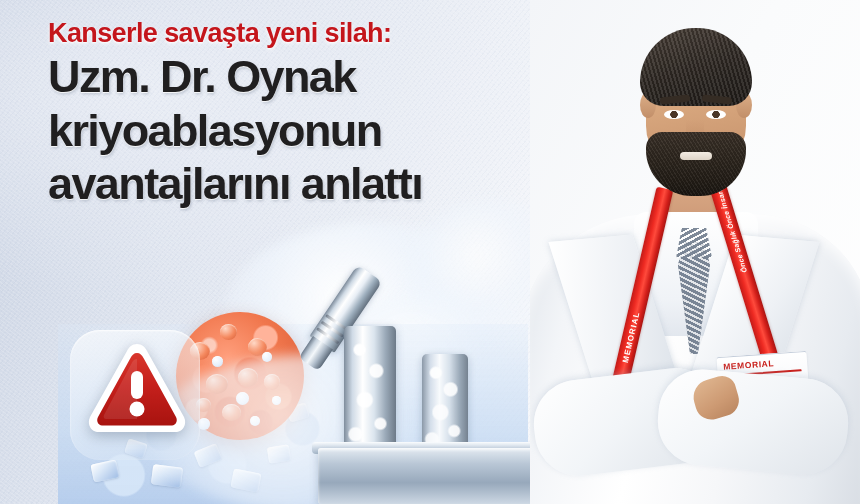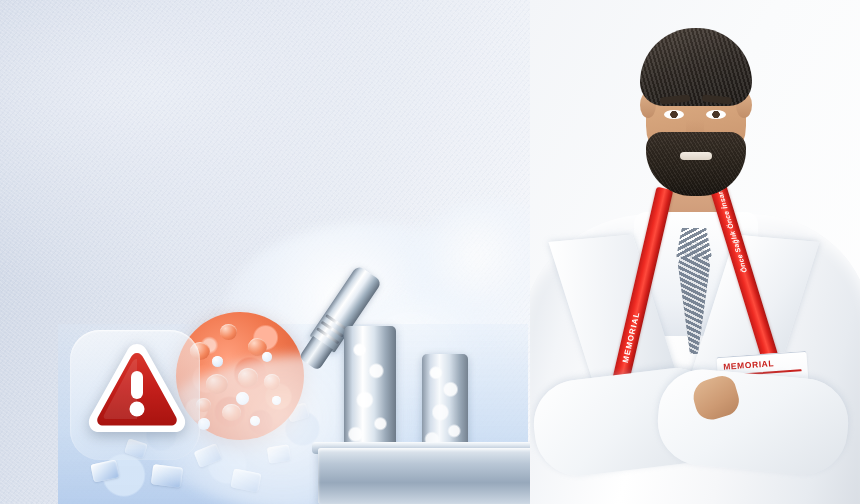--- a/index.html
+++ b/index.html
@@ -409,14 +409,22 @@
     <div class="hair"></div>
     <div class="brow l"></div>
     <div class="brow r"></div>
     <div class="eye l"></div>
     <div class="eye r"></div>
     <div class="nose"></div>
     <div class="beard"></div>
     <div class="mouth"></div>
   </div>
 
+  <div class="headline">
+    <div class="kicker" style="color:#c4161c;">Kanserle savaşta yeni silah:</div>
+    <div class="title">
+      <span class="ln">Uzm. Dr. Oynak</span>
+      <span class="ln">kriyoablasyonun</span>
+      <span class="ln">avantajlarını anlattı</span>
+    </div>
+  </div>
 
 </div>
 
 </body></html>

